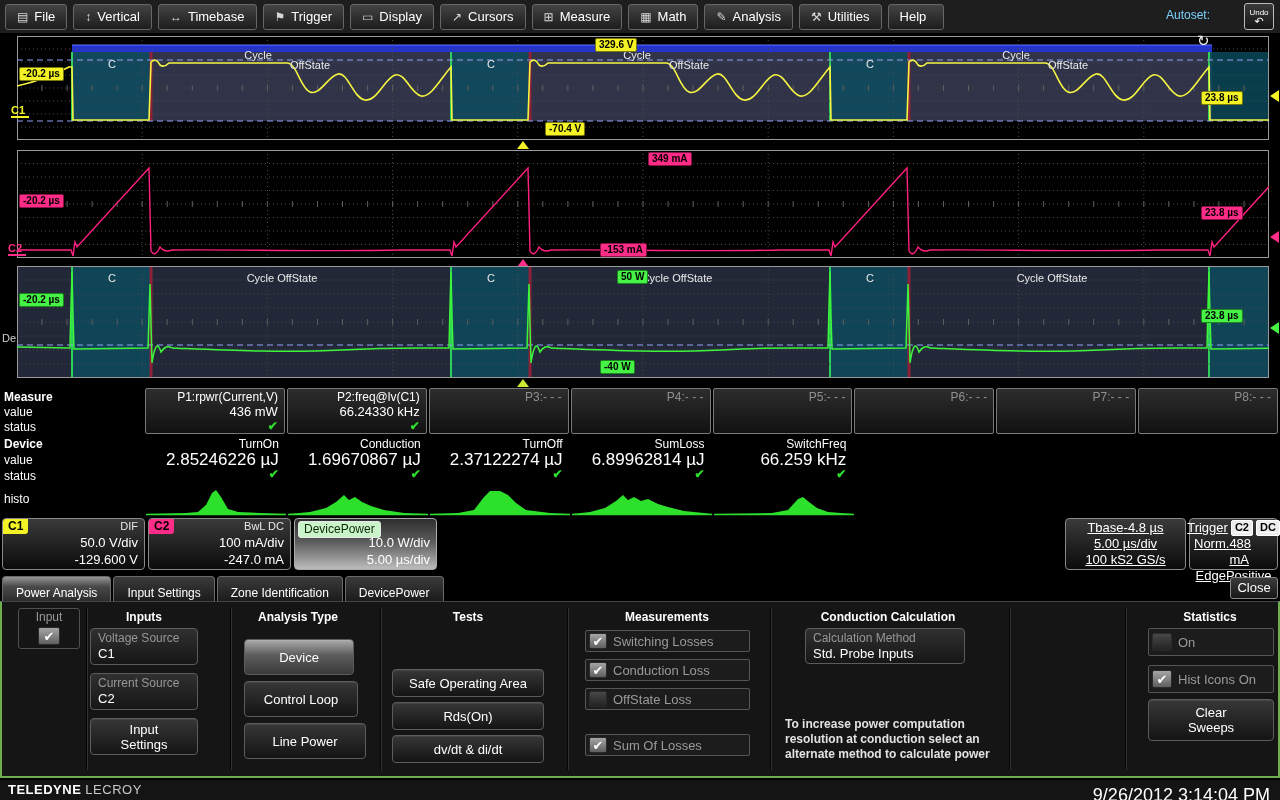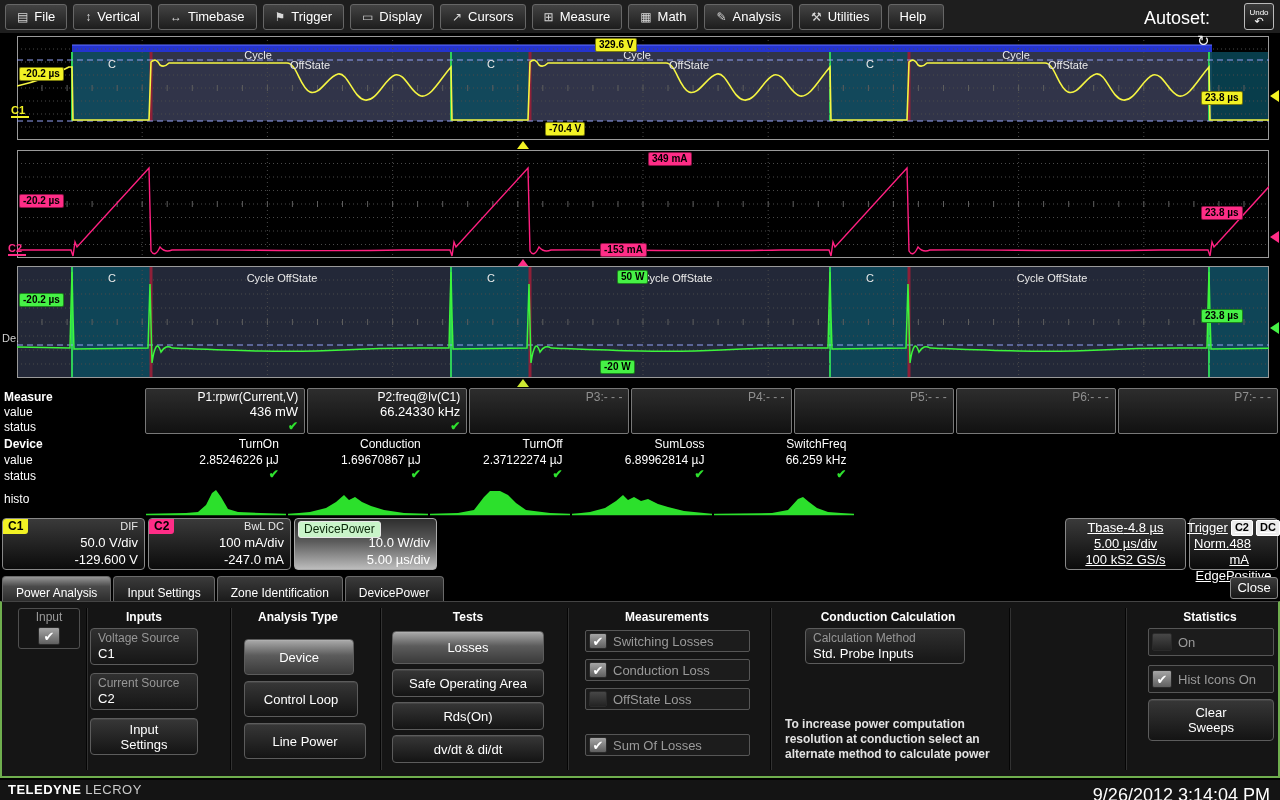--- a/index.html
+++ b/index.html
@@ -7,21 +7,21 @@
   .screen{position:relative;width:1280px;height:800px;background:#000;overflow:hidden;
           font-family:"Liberation Sans",sans-serif;color:#fff;}
 
   
   .menubar{position:absolute;top:0;left:0;width:1280px;height:33px;background:#1e1e1e;
            display:flex;align-items:center;padding-left:5px;gap:6px;}
   .mbtn{height:26px;display:flex;align-items:center;gap:6px;padding:0 11px;
         background:linear-gradient(#434343,#1d1d1d);border:1px solid #666;border-radius:3px;
         font-size:13px;color:#fff;white-space:nowrap;}
   .mbtn .mi{color:#d8d8d8;font-size:12px;}
-  .autoset{position:absolute;right:70px;top:8px;font-size:18px;color:#ffffff;}
+  .autoset{position:absolute;right:70px;top:8px;font-size:12px;color:#7dd3fc;}
   .undobtn{position:absolute;right:6px;top:3px;width:30px;height:27px;border:1px solid #bbb;border-radius:3px;
            background:linear-gradient(#3a3a3a,#161616);display:flex;flex-direction:column;align-items:center;
            justify-content:center;font-size:8px;line-height:9px;color:#fff;}
   .undobtn .mi{font-size:11px;}
 
   
   .grid{position:absolute;left:17px;width:1252px;}
   .g1{top:36px;height:104px;}
   .g2{top:150px;height:108px;}
   .g3{top:266px;height:112px;}
@@ -49,21 +49,21 @@
   .mhead.dim{color:#8f8f8f;}
   .mval{text-align:right;font-size:13px;line-height:16px;white-space:nowrap;}
   .mok{text-align:right;font-size:12px;line-height:12px;color:#2ee02e;font-weight:bold;}
 
   
   .dtable{position:absolute;top:436px;left:0;width:1280px;height:48px;display:flex;}
   .dlabels{width:145px;padding:0 0 0 4px;font-size:12px;line-height:16px;}
   .dlabels .b{font-weight:bold;}
   .dcol{flex:1;text-align:right;padding-right:8px;}
   .dname{font-size:12px;line-height:16px;}
-  .dval{font-size:12px;line-height:16px;white-space:nowrap;}
+  .dval{font-size:17px;line-height:16px;white-space:nowrap;}
   .dok{font-size:12px;line-height:13px;color:#2ee02e;font-weight:bold;}
   .histolabel{position:absolute;top:492px;left:4px;font-size:12px;}
   .histo{position:absolute;top:486px;height:30px;}
 
   
   .desc{position:absolute;top:518px;height:52px;border:1px solid #888;border-radius:4px;
         background:linear-gradient(#3a3a3a,#0b0b0b);font-size:13px;}
   .desc .tab{position:absolute;top:0;left:0;padding:0 5px;font-size:12px;font-weight:bold;
              line-height:15px;border-radius:3px 0 3px 0;color:#000;}
   .desc .tr{position:absolute;top:1px;right:6px;font-size:11px;color:#e8e8e8;}
@@ -301,21 +301,21 @@
         <line x1="0" y1="79" x2="1252" y2="79" stroke="#93a1f5" stroke-dasharray="6,4"></line>
         <path d="M0,81 L53,82 L54,40 L55,6 L56,50 L57,83 L131,82 L133,18 L135,97 Q139,70 144,86 Q149,78 155,82 C205,84 265,87 325,84 C375,81 405,82 432,82 L432,82 L433,40 L434,6 L435,50 L436,83 L510,82 L512,18 L514,97 Q518,70 523,86 Q528,78 534,82 C584,84 644,87 704,84 C754,81 784,82 811,82 L811,82 L812,40 L813,6 L814,50 L815,83 L889,82 L891,18 L893,97 Q897,70 902,86 Q907,78 913,82 C963,84 1023,87 1083,84 C1133,81 1163,82 1190,82 L1190,82 L1191,40 L1192,6 L1193,50 L1194,83 L1268,82 L1270,18 L1272,97 Q1276,70 1281,86 Q1286,78 1292,82 C1342,84 1402,87 1462,84 C1512,81 1542,82 1569,82" stroke="#3cf53c" stroke-width="1.5" fill="none"></path>
       </svg>
     <span class="wl" style="left:95px;top:6px">C</span>
     <span class="wl" style="left:474px;top:6px">C</span>
     <span class="wl" style="left:853px;top:6px">C</span>
     <span class="wl" style="left:265px;top:6px">Cycle  OffState</span>
     <span class="wl" style="left:660px;top:6px">Cycle  OffState</span>
     <span class="wl" style="left:1035px;top:6px">Cycle  OffState</span>
     <span class="badge g" style="left:600px;top:4px">50 W</span>
-    <span class="badge g" style="left:583px;top:94px">-20 W</span>
+    <span class="badge g" style="left:583px;top:94px">-40 W</span>
     <span class="badge g" style="left:2px;top:27px">-20.2 µs</span>
     <span class="badge g" style="left:1184px;top:43px">23.8 µs</span>
   </div>
   <div class="chlab" style="left:2px;top:332px;color:#cfcfcf;font-weight:normal"><span>De.</span></div>
   <div class="tri-up" style="left:517px;top:379px;border-bottom:8px solid #cbe832"></div>
   <div class="tri-left" style="left:1270px;top:322px;border-right:9px solid #46f246"></div>
 
   <div class="mtable">
     <div class="mlabels">
       <div class="b">Measure</div>
@@ -339,20 +339,23 @@
         <div class="mhead dim">P4:- - -</div>
       </div>
     <div class="mcell">
         <div class="mhead dim">P5:- - -</div>
       </div>
     <div class="mcell">
         <div class="mhead dim">P6:- - -</div>
       </div>
     <div class="mcell">
         <div class="mhead dim">P7:- - -</div>
+      </div>
+    <div class="mcell">
+        <div class="mhead dim">P8:- - -</div>
       </div>
   </div>
 
   <div class="dtable">
     <div class="dlabels">
       <div class="b">Device</div>
       <div>value</div>
       <div>status</div>
     </div>
     <div class="dcol">
@@ -492,21 +495,20 @@
           <div>Settings</div>
         </div>
     </div>
 
     <div class="shdr" style="left:296px">Analysis Type</div>
     <div class="btn sel" style="left:242px;top:37px;width:110px;height:36px">Device</div>
     <div class="btn" style="left:242px;top:79px;width:114px;height:36px">Control Loop</div>
     <div class="btn" style="left:242px;top:121px;width:122px;height:36px">Line Power</div>
 
     <div class="shdr" style="left:466px">Tests</div>
-    <div class="btn sel" style="left:390px;top:29px;width:152px;height:33px">Losses</div>
     <div class="btn" style="left:390px;top:67px;width:152px;height:28px">Safe Operating Area</div>
     <div class="btn" style="left:390px;top:100px;width:152px;height:28px">Rds(On)</div>
     <div class="btn" style="left:390px;top:133px;width:152px;height:28px">dv/dt &amp; di/dt</div>
 
     <div class="shdr" style="left:665px">Measurements</div>
     <div class="ckrow" style="left:583px;top:28px;width:165px;height:22px">
       <span class="cbox on"></span>
       <span class="cklab">Switching Losses</span>
     </div>
     <div class="ckrow" style="left:583px;top:57px;width:165px;height:22px">

